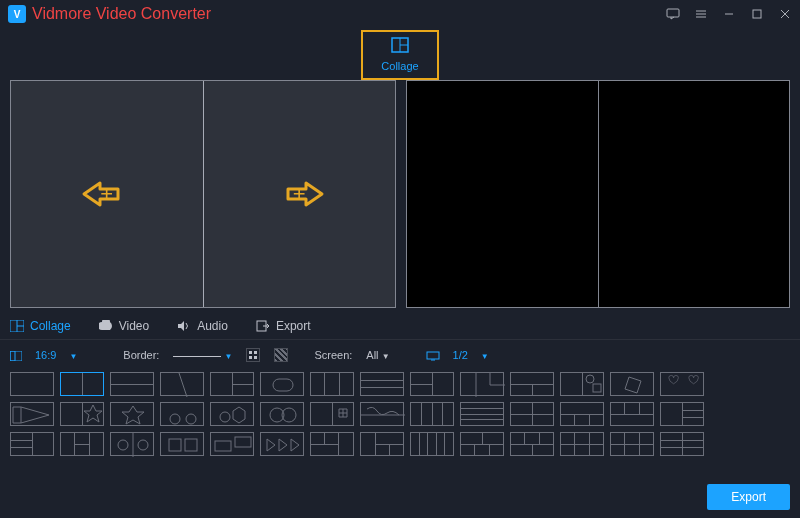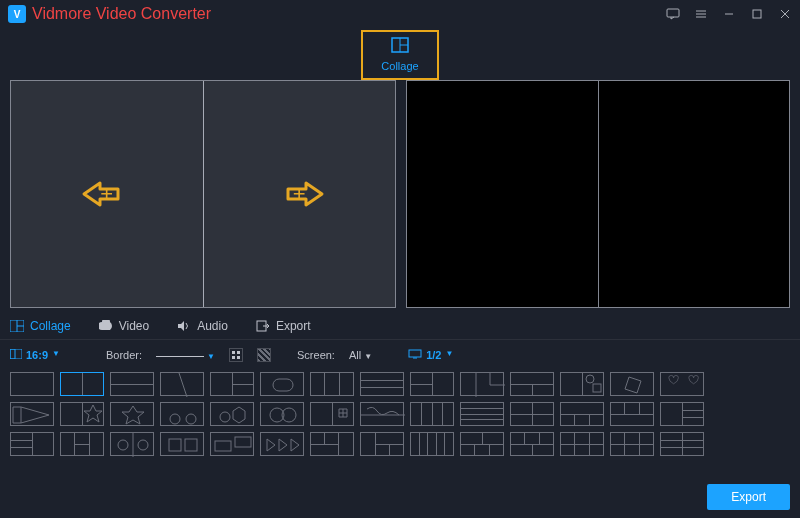--- a/index.html
+++ b/index.html
@@ -31,21 +31,21 @@
 .slider { flex: 1; height: 2px; background: #4a4e58; position: relative; border-radius: 1px; }
 .slider::before { content: ""; position: absolute; left: 0; top: -3px; width: 8px; height: 8px; background: #d0d3da; border-radius: 50%; }
 .tcode { font-size: 10px; }
 .t-elapsed { color: #1ca3ff; }
 .t-total { color: #9da1ab; }
 .tabbar { display: flex; align-items: center; gap: 28px; height: 28px; padding: 0 10px; margin-top: 4px; border-bottom: 1px solid #2c303a; }
 .tab-item { display: flex; align-items: center; gap: 6px; font-size: 12px; color: #bfc2cb; }
 .tab-item.active { color: #1ca3ff; }
 .tab-icon { width: 14px; height: 14px; display: flex; align-items: center; justify-content: center; }
 .optrow { display: flex; align-items: center; gap: 14px; height: 30px; padding: 0 10px; font-size: 11px; color: #bfc2cb; }
-.optrow .sel { color: #1ca3ff; display: flex; align-items: flex-start; gap: 4px; font-weight: bold; }
+.optrow .sel { color: #1ca3ff; display: flex; align-items: flex-end; gap: 13px; }
 .optrow .chev { font-size: 8px; color: #1ca3ff; }
 .borderline { display: inline-block; width: 48px; height: 1px; background: #bfc2cb; vertical-align: middle; }
 .sq { width: 14px; height: 14px; border: 1px solid #4a4e58; display: inline-flex; align-items: center; justify-content: center; font-size: 9px; }
 .templates { padding: 2px 10px 0; }
 .templ-row { display: flex; gap: 6px; margin-bottom: 6px; }
 .templ { width: 44px; height: 24px; border: 1px solid #6b6f7a; background: transparent; display: flex; position: relative; }
 .templ.active { border-color: #1ca3ff; }
 .templ > div { border-right: 1px solid #6b6f7a; flex: 1; }
 .templ > div:last-child { border-right: none; }
 .templ .h { border-bottom: 1px solid #6b6f7a; }

